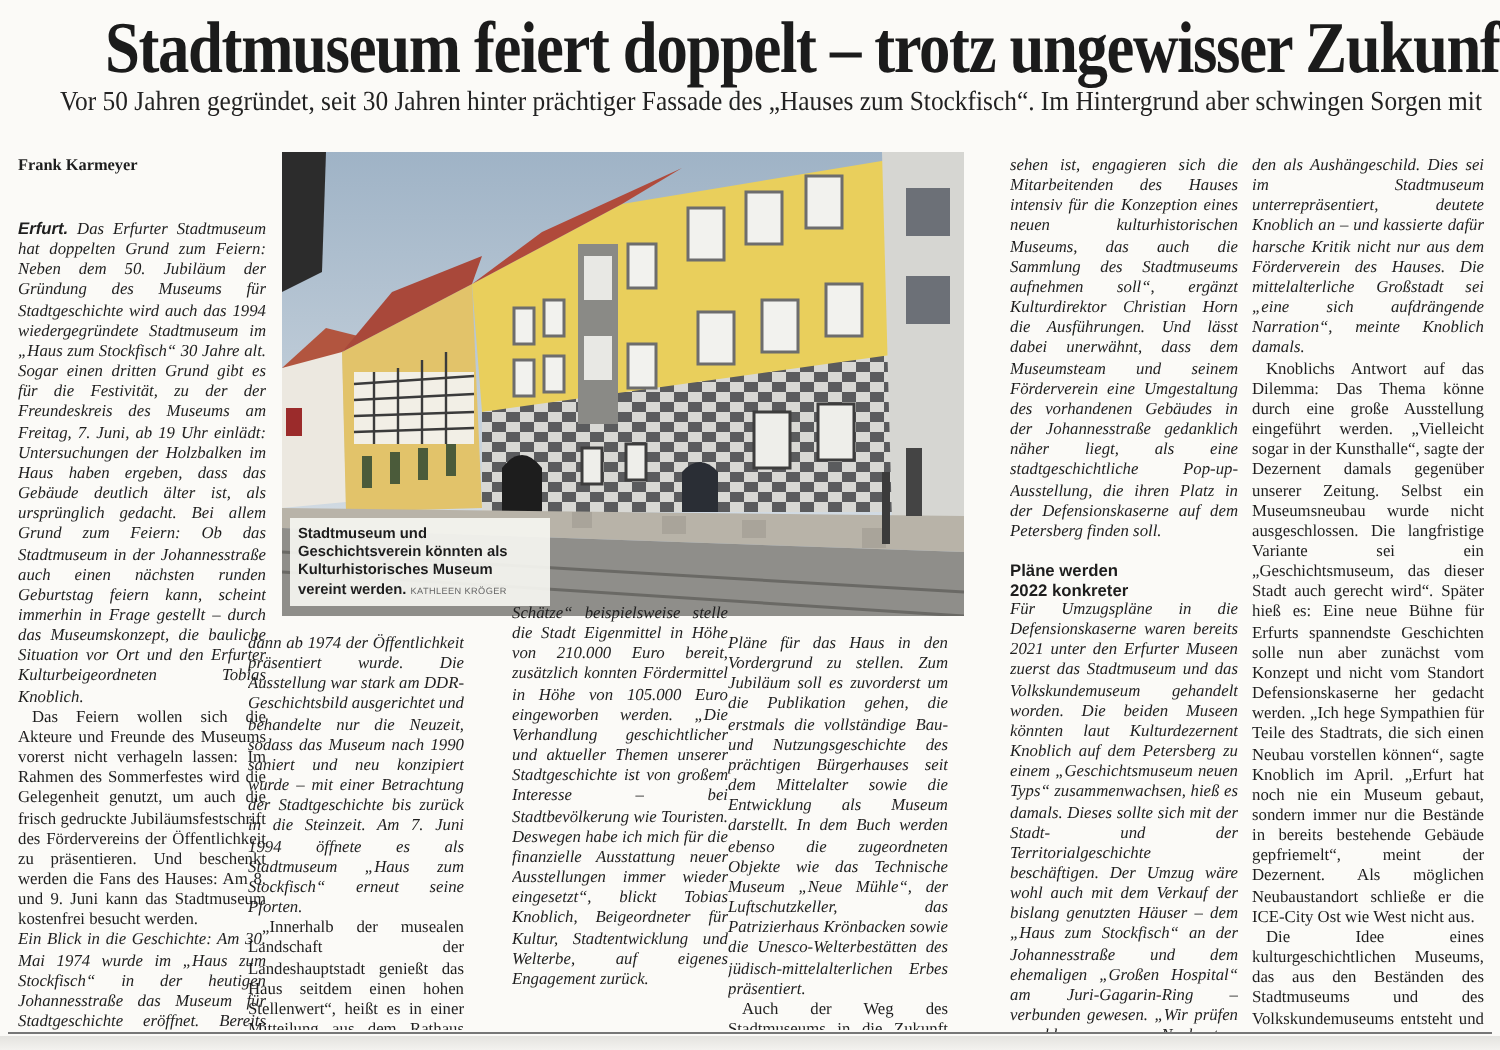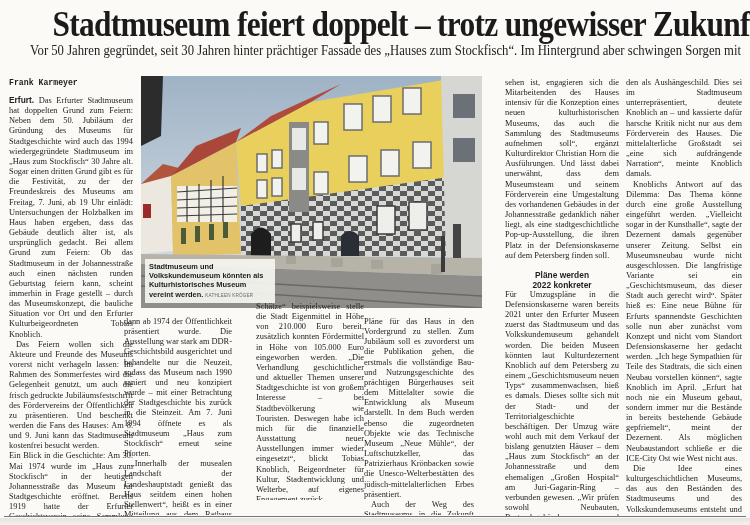--- a/index.html
+++ b/index.html
@@ -16,24 +16,24 @@
     position: absolute; left: 0; top: 42px; width: 750px; text-align: center;
     font-family: "Liberation Serif", serif; font-size: 13.8px; white-space: nowrap;
     transform: scaleX(0.92); transform-origin: center top; color: #222; line-height: 18px;
   }
   .col {
     position: absolute; font-size: 8.4px; line-height: 10.15px; text-align: justify;
     hyphens: manual; color: #1e1e1e; overflow: hidden;
   }
   .col p { text-indent: 0; }
   .col p + p { text-indent: 7px; }
-  .col p.noind { text-indent: 0; }
-  .author { font-family: Liberation Mono, monospace; font-weight: bold; font-size: 8.2px; margin-bottom: 7px; line-height: 10px; }
+  .col p.noind { text-indent: 0; font-style: italic; }
+  .author { font-family: Liberation Serif, serif; font-weight: bold; font-size: 8.2px; margin-bottom: 21px; line-height: 10px; }
   .dateline { font-family: "Liberation Sans", sans-serif; font-weight: bold; }
-  .subhd { font-family: "Liberation Sans", sans-serif; font-weight: bold; font-size: 8.4px; line-height: 10px; margin-top: 9px; text-align: center; }
+  .subhd { font-family: "Liberation Sans", sans-serif; font-weight: bold; font-size: 8.4px; line-height: 10px; margin-top: 9px; text-align: left; }
   .photo {
     position: absolute; left: 141px; top: 76px; width: 341px; height: 232px; overflow: hidden;
     background: #c9d3dc;
   }
   .caption {
     position: absolute; left: 4px; bottom: 5px; width: 130px; background: rgba(245,245,240,0.93);
     padding: 3px 4px; font-family: "Liberation Sans", sans-serif; font-weight: bold; font-size: 7.4px; line-height: 9.3px; color: #1d1d1d;
   }
   .credit { font-weight: normal; font-size: 4.6px; color: #666; letter-spacing: 0.2px; }
   .rule { position: absolute; left: 4px; top: 516px; width: 742px; height: 1px; background: #777; }
@@ -142,21 +142,21 @@
       <g fill="#a9a49a">
           <rect x="145" y="180" width="10" height="8"></rect>
           <rect x="190" y="182" width="12" height="9"></rect>
           <rect x="230" y="184" width="12" height="9"></rect>
           <rect x="290" y="188" width="12" height="10"></rect>
         </g>
       <rect x="300" y="160" width="4" height="36" fill="#3b3b3b"></rect>
       <rect x="312" y="148" width="8" height="34" fill="#444"></rect>
     </svg>
     <div class="caption">
-      <span>Stadtmuseum und Volkskundemuseum könnten als Kulturhistorisches Museum vereint werden.</span>
+      <span>Stadtmuseum und Geschichtsverein könnten als Kulturhistorisches Museum vereint werden.</span>
       <span class="credit">KATHLEEN KRÖGER</span>
     </div>
   </div>
 
   <div class="col" style="left:124px; top:317px; width:108px; height:198px;">
     <p class="noind">dann ab 1974 der Öffentlichkeit präsentiert wurde. Die Ausstellung war stark am DDR-Geschichtsbild ausgerichtet und behandelte nur die Neuzeit, sodass das Museum nach 1990 saniert und neu konzipiert wurde – mit einer Betrachtung der Stadtgeschichte bis zurück in die Steinzeit. Am 7. Juni 1994 öffnete es als Stadtmuseum „Haus zum Stockfisch“ erneut seine Pforten.</p>
     <p>„Innerhalb der musealen Landschaft der Landeshauptstadt genießt das Haus seitdem einen hohen Stellenwert“, heißt es in einer Mitteilung aus dem Rathaus zum Jubiläum. Für die geplante neue Dauerausstellung „Der Nabel der Welt – Erfurts archäologische</p>
   </div>
 
   <div class="col" style="left:256px; top:302px; width:108px; height:198px;">

